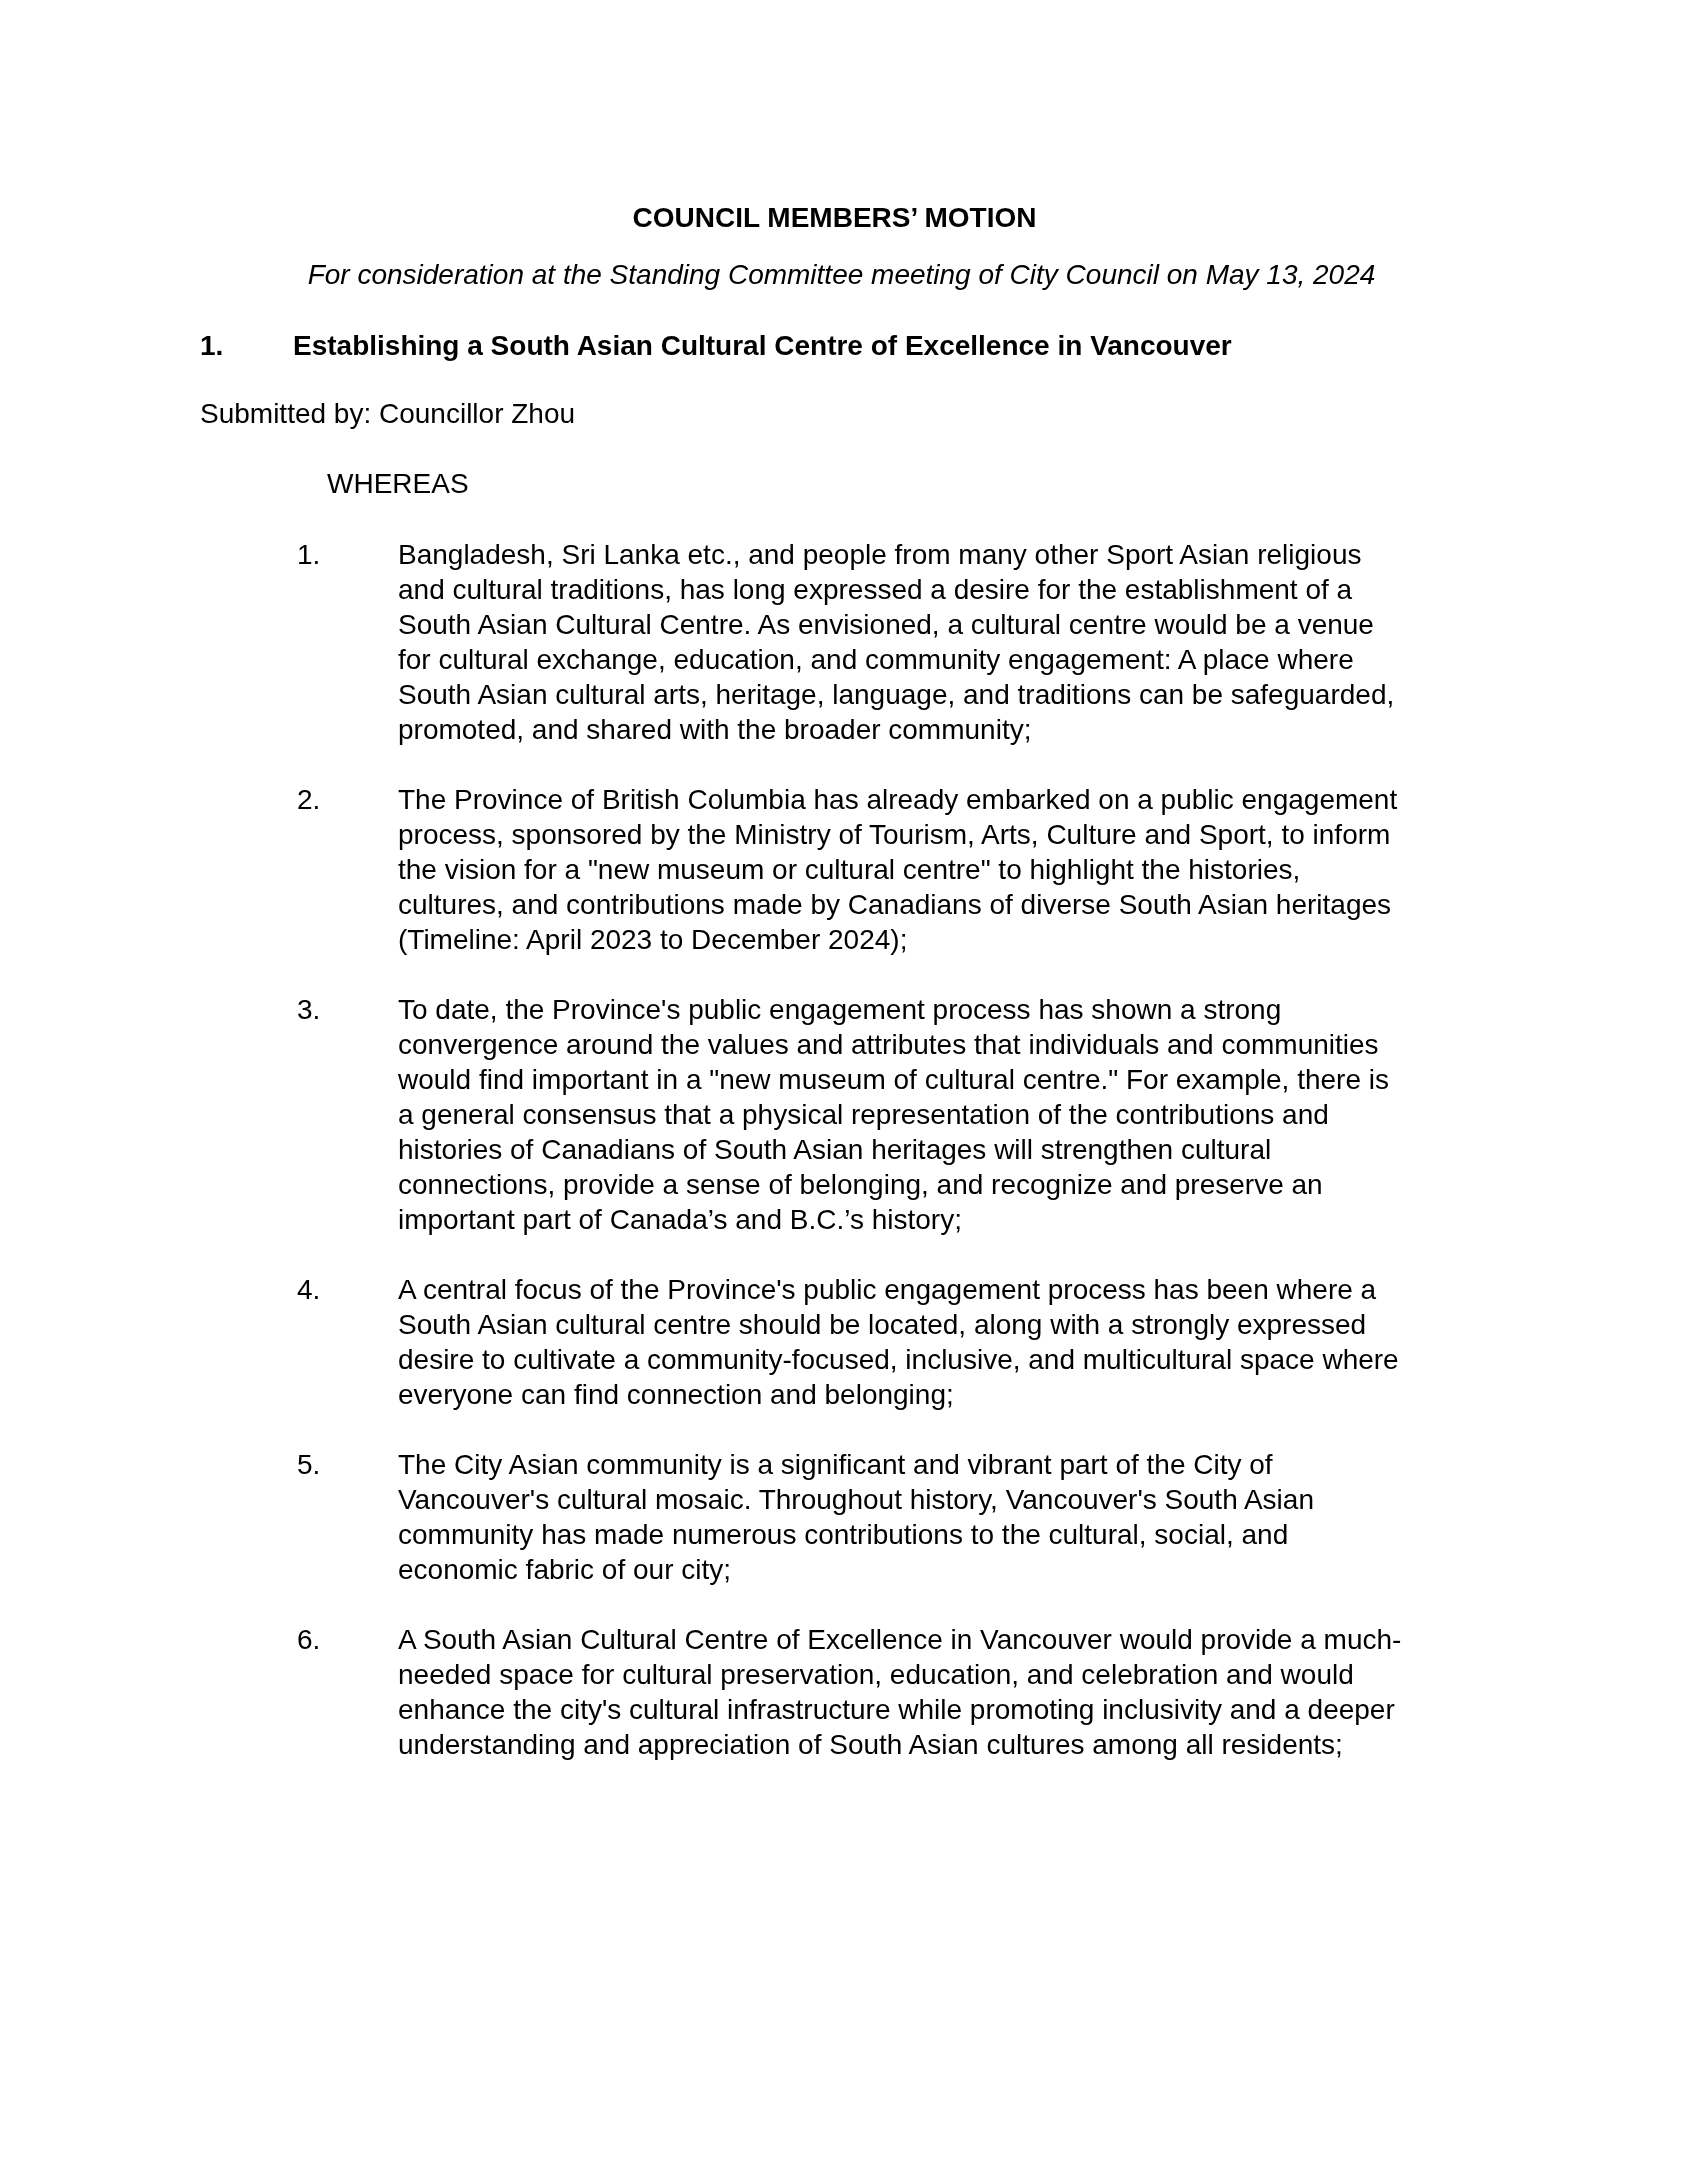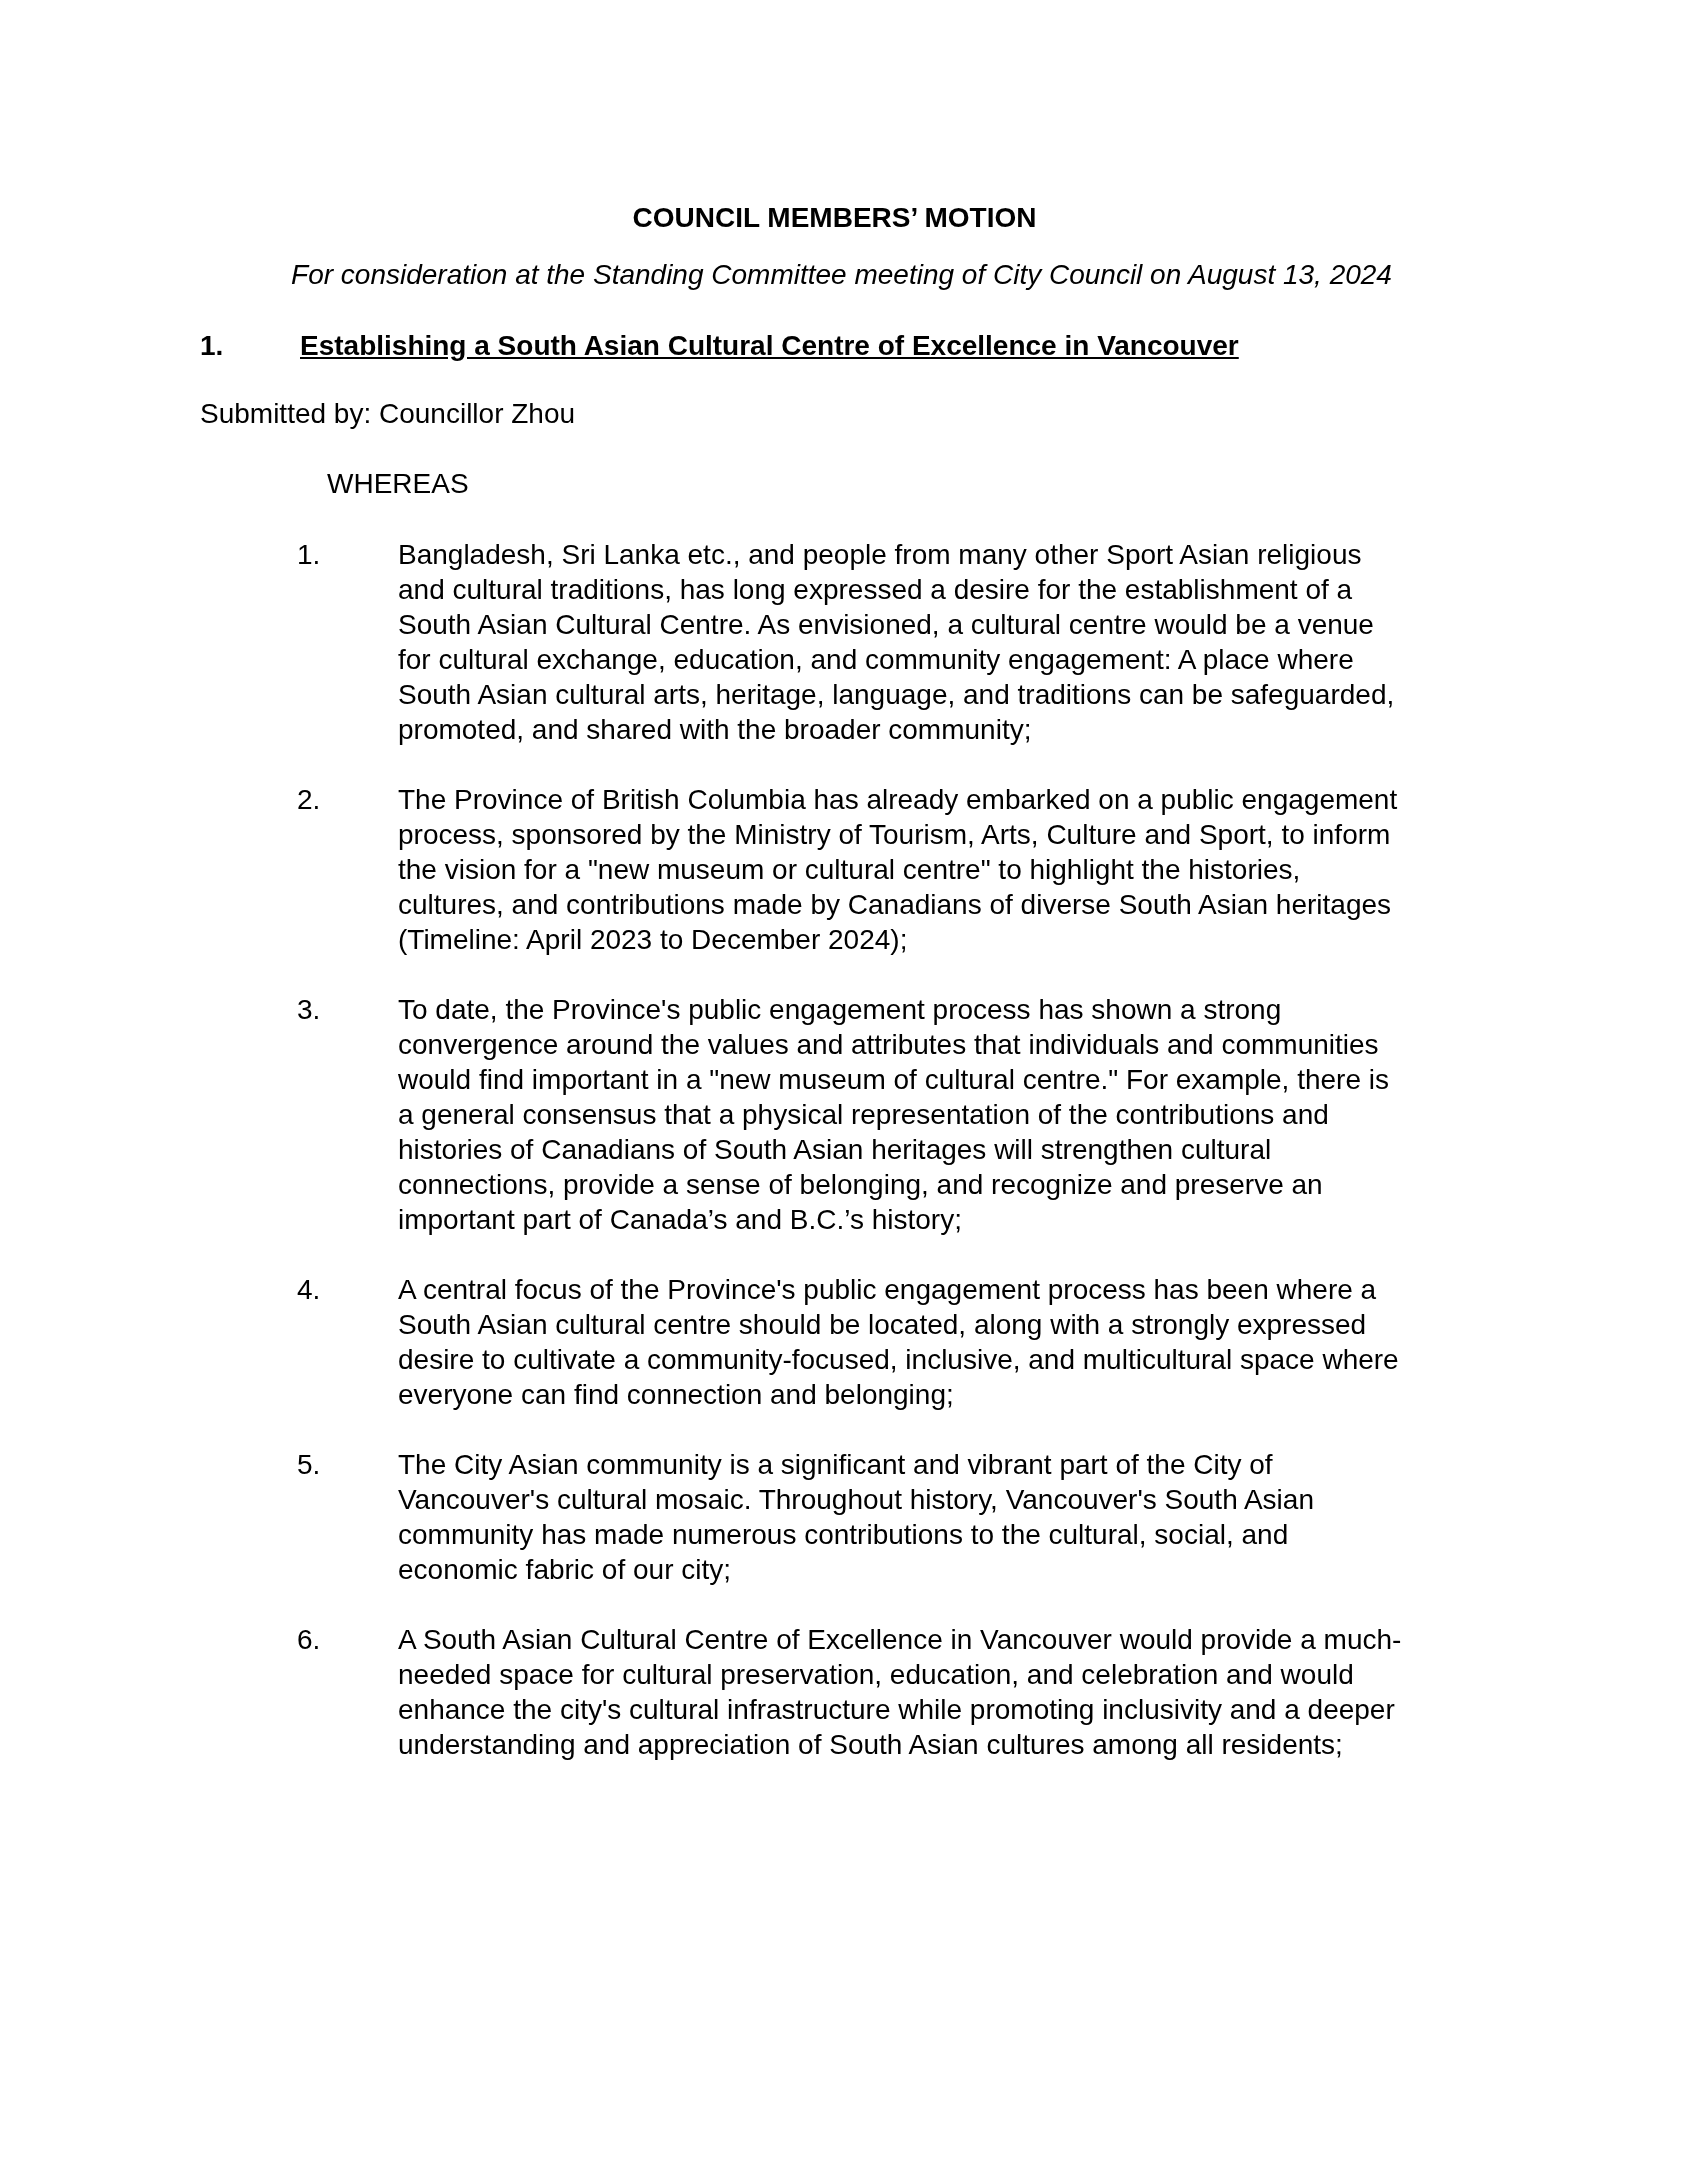--- a/index.html
+++ b/index.html
@@ -4,37 +4,37 @@
 <style>
   html, body { margin: 0; padding: 0; background: #ffffff; }
   body { width: 1683px; height: 2178px; position: relative; overflow: hidden;
          font-family: "Liberation Sans", sans-serif; color: #000000; }
   .page { position: absolute; left: 0; top: 0; width: 1369px; height: 2178px; background: #ffffff; }
   .abs { position: absolute; white-space: nowrap; font-size: 28px; line-height: 35px; }
   .title { left: 0; width: 1669px; text-align: center; top: 200px; font-weight: bold; }
   .subtitle { left: 0; width: 1683px; text-align: center; top: 257px; font-style: italic; }
   .heading { top: 328px; left: 200px; font-weight: bold; }
   .heading .num { position: absolute; left: 0; }
-  .heading .txt { position: absolute; left: 100px; text-decoration: underline; }
+  .heading .txt { position: absolute; left: 93px; }
   .submitted { top: 396px; left: 200px; }
   .whereas { top: 466px; left: 297px; margin-left: 30px; }
   .list { position: absolute; top: 537px; left: 297px; width: 1238px; font-size: 28px; line-height: 35px; }
   .item { position: relative; margin-bottom: 35px; }
   .item .num { position: absolute; left: 0; top: 0; }
   .item .body { margin-left: 101px; }
   .line { display: block; white-space: nowrap; }
 </style>
 </head>
 <body>
 
 <div class="page">
 
   <div class="abs title">COUNCIL MEMBERS’ MOTION</div>
 
-  <div class="abs subtitle">For consideration at the Standing Committee meeting of City Council on August 13, 2024</div>
+  <div class="abs subtitle">For consideration at the Standing Committee meeting of City Council on May 13, 2024</div>
 
   <div class="abs heading">
     <span class="num">1.</span>
     <span class="txt">Establishing a South Asian Cultural Centre of Excellence in Vancouver</span>
   </div>
 
   <div class="abs submitted">Submitted by: Councillor Zhou</div>
 
   <div class="abs whereas">WHEREAS</div>
 

